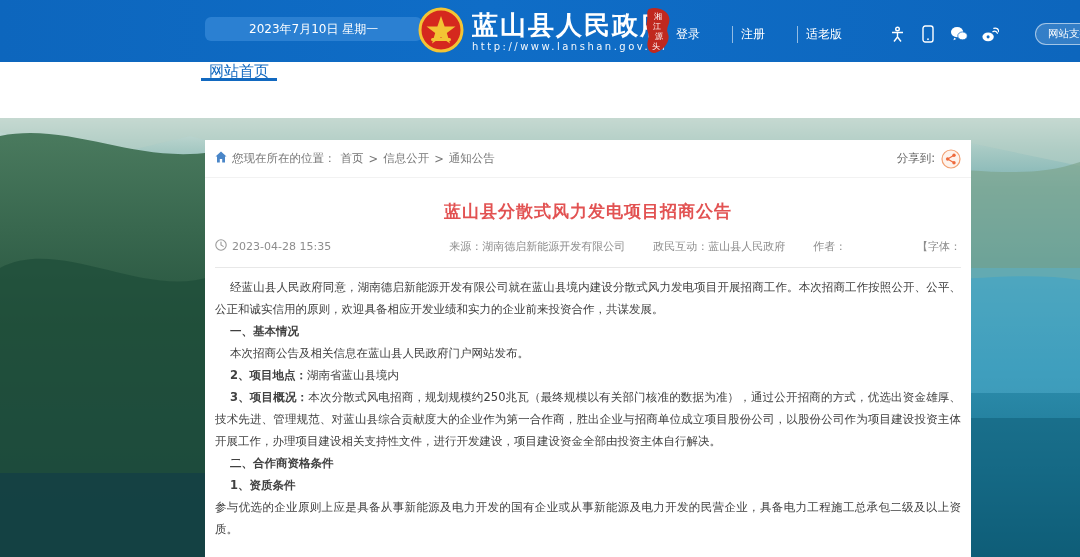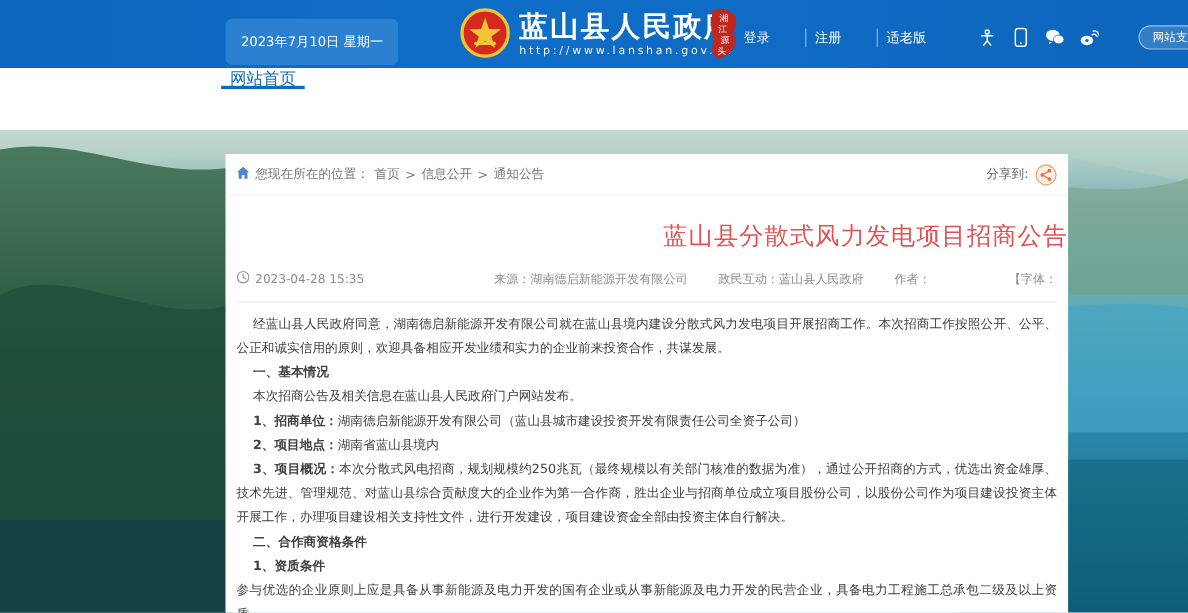--- a/index.html
+++ b/index.html
@@ -2,21 +2,21 @@
 <html><head>
 <meta charset="utf-8">
 <style>
   * { margin:0; padding:0; box-sizing:border-box; }
   html,body { width:1080px; height:557px; overflow:hidden; font-family:"DejaVu Sans", sans-serif; background:#fff; }
   .stage { position:relative; width:1080px; height:557px; overflow:hidden; }
 
   
   .topbar { position:absolute; left:0; top:0; width:1080px; height:62px;
     background:linear-gradient(90deg,#0d66bd 0%, #0f6dc7 45%, #0d66bd 100%); }
-  .date-pill { position:absolute; left:205px; top:17px; height:42px; padding:0 14px;
+  .date-pill { position:absolute; left:205px; top:17px; height:24px; padding:0 44px;
     background:#2b80d2; border-radius:6px; color:#fff; font-size:12px;
     display:flex; align-items:center; white-space:nowrap; }
   .logo-group { position:absolute; left:418px; top:7px; display:flex; align-items:center; gap:8px; cursor:pointer; }
   .sitetitle { color:#fff; }
   .sitetitle .name { font-size:26px; font-weight:bold; letter-spacing:2px; line-height:30px; }
   .sitetitle .url { font-size:10px; letter-spacing:2.5px; opacity:.95; line-height:14px; }
   .seal { position:absolute; left:645px; top:7px; width:26px; height:48px; }
   .user-links { position:absolute; left:668px; top:23px; display:flex; align-items:center;
     color:#fff; font-size:12px; white-space:nowrap;gap:24px; }
   .ulink { cursor:pointer; padding:0 8px; }
@@ -43,21 +43,21 @@
   .scene { position:absolute; left:0; top:118px; width:1080px; height:439px; }
 
   
   .card { position:absolute; left:205px; top:140px; width:766px; height:425px; background:#fff; overflow:hidden; }
   .crumb-row { height:38px; display:flex; align-items:center; justify-content:space-between;
     padding:0 10px; border-bottom:1px solid #f2f2f2; }
   .crumb { display:flex; align-items:center; gap:5px; font-size:11.5px; color:#777; white-space:nowrap; }
   .crumb a { color:#777; text-decoration:none; cursor:pointer; }
   .share { display:flex; align-items:center; gap:6px; font-size:11.5px; color:#666; }
   .share-ic { width:20px; height:20px; cursor:pointer; }
-  .art-title { margin-top:22px; text-align:right; color:#e25252; font-size:22px; font-weight:normal; letter-spacing:1px; }
+  .art-title { margin-top:22px; text-align:center; color:#e25252; font-size:17px; font-weight:bold; letter-spacing:1px; }
   .meta-row { display:flex; align-items:center; margin:16px 10px 0 10px; padding-bottom:13px;
     border-bottom:1px solid #e8e8e8; font-size:11px; color:#8d8d8d; white-space:nowrap; }
   .meta-dt { display:flex; align-items:center; gap:5px; }
   .m-src { margin-left:118px; }
   .m-pub { margin-left:28px; }
   .m-author { margin-left:28px; }
   .m-font { margin-left:auto; }
   .body-text { padding:8px 10px 0 10px; font-size:11.5px; color:#404040; line-height:22px; text-align:justify; }
   .body-text p { margin:0; }
   .body-text p.ind { text-indent:15px; }
@@ -231,21 +231,20 @@
         
         
         
       </span>
     </div>
 
     <div class="body-text">
       <p class="ind"><b></b><span>经蓝山县人民政府同意，湖南德启新能源开发有限公司就在蓝山县境内建设分散式风力发电项目开展招商工作。本次招商工作按照公开、公平、公正和诚实信用的原则，欢迎具备相应开发业绩和实力的企业前来投资合作，共谋发展。</span></p>
       <p class="ind"><b>一、基本情况</b><span></span></p>
       <p class="ind"><b></b><span>本次招商公告及相关信息在蓝山县人民政府门户网站发布。</span></p>
-      <p class="ind"><b>1、招商单位：</b><span>湖南德启新能源开发有限公司（蓝山县城市建设投资开发有限责任公司全资子公司）</span></p>
       <p class="ind"><b>2、项目地点：</b><span>湖南省蓝山县境内</span></p>
       <p class="ind"><b>3、项目概况：</b><span>本次分散式风电招商，规划规模约250兆瓦（最终规模以有关部门核准的数据为准），通过公开招商的方式，优选出资金雄厚、技术先进、管理规范、对蓝山县综合贡献度大的企业作为第一合作商，胜出企业与招商单位成立项目股份公司，以股份公司作为项目建设投资主体开展工作，办理项目建设相关支持性文件，进行开发建设，项目建设资金全部由投资主体自行解决。</span></p>
       <p class="ind"><b>二、合作商资格条件</b><span></span></p>
       <p class="ind"><b>1、资质条件</b><span></span></p>
       <p><b></b><span>参与优选的企业原则上应是具备从事新能源及电力开发的国有企业或从事新能源及电力开发的民营企业，具备电力工程施工总承包二级及以上资质。</span></p>
 
     </div>
   </div>
 
 </div>

